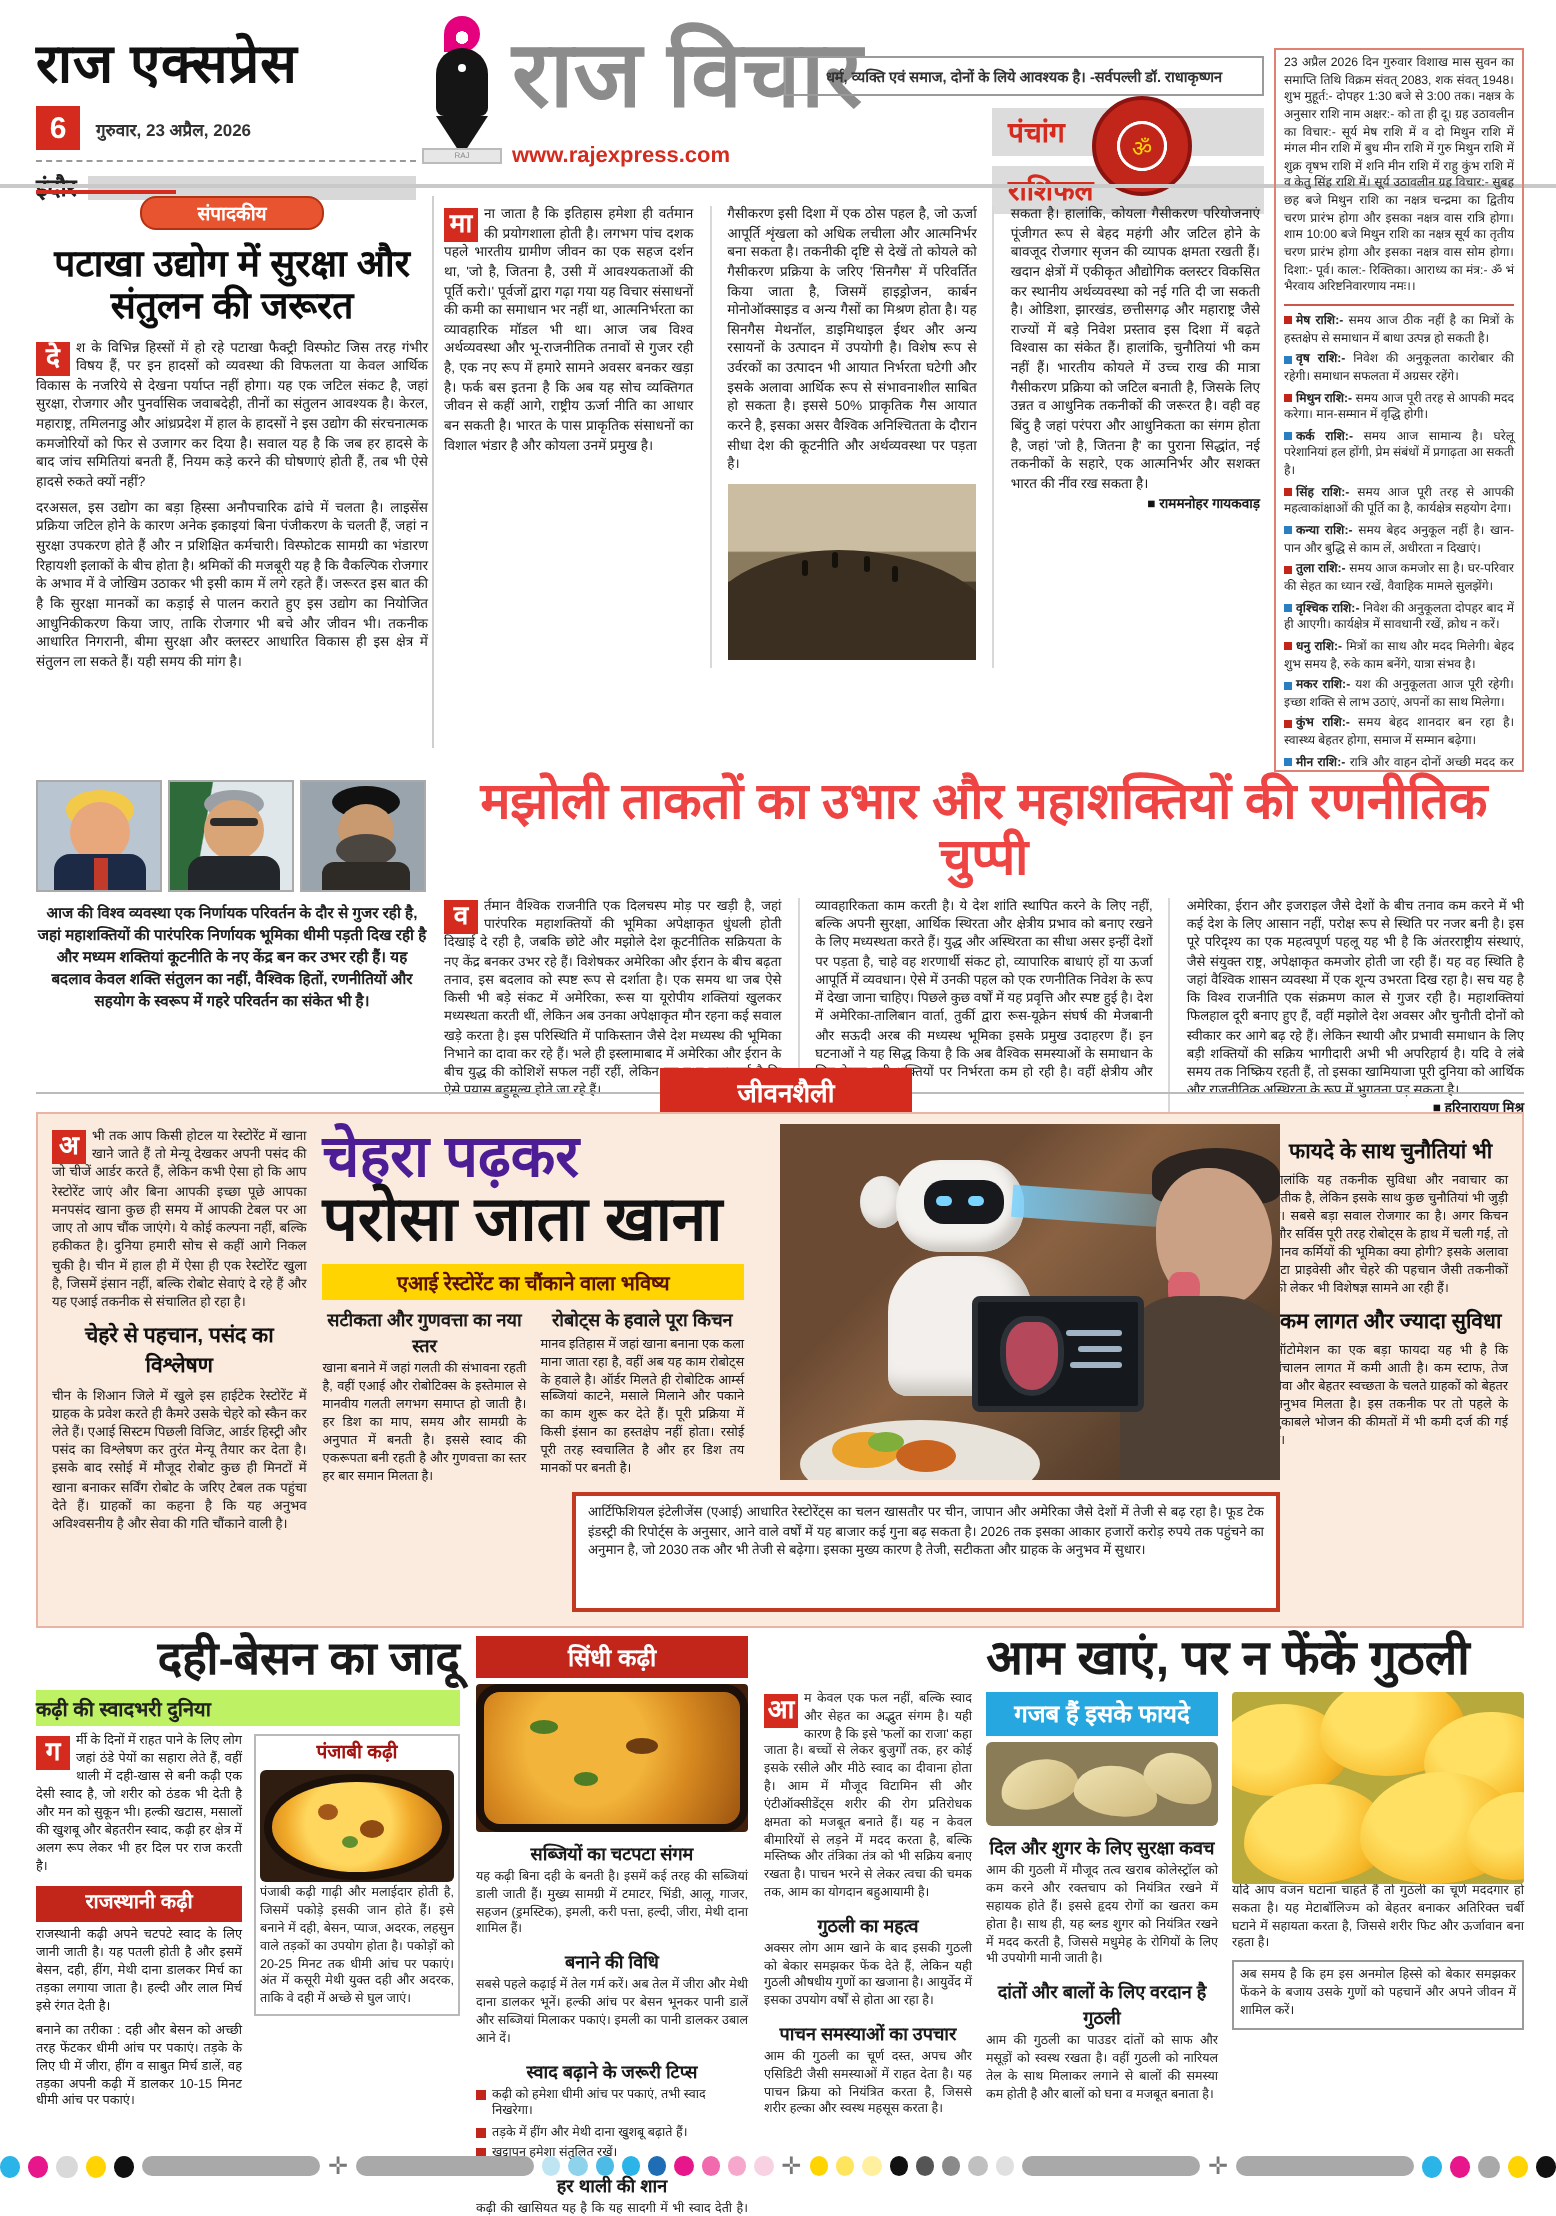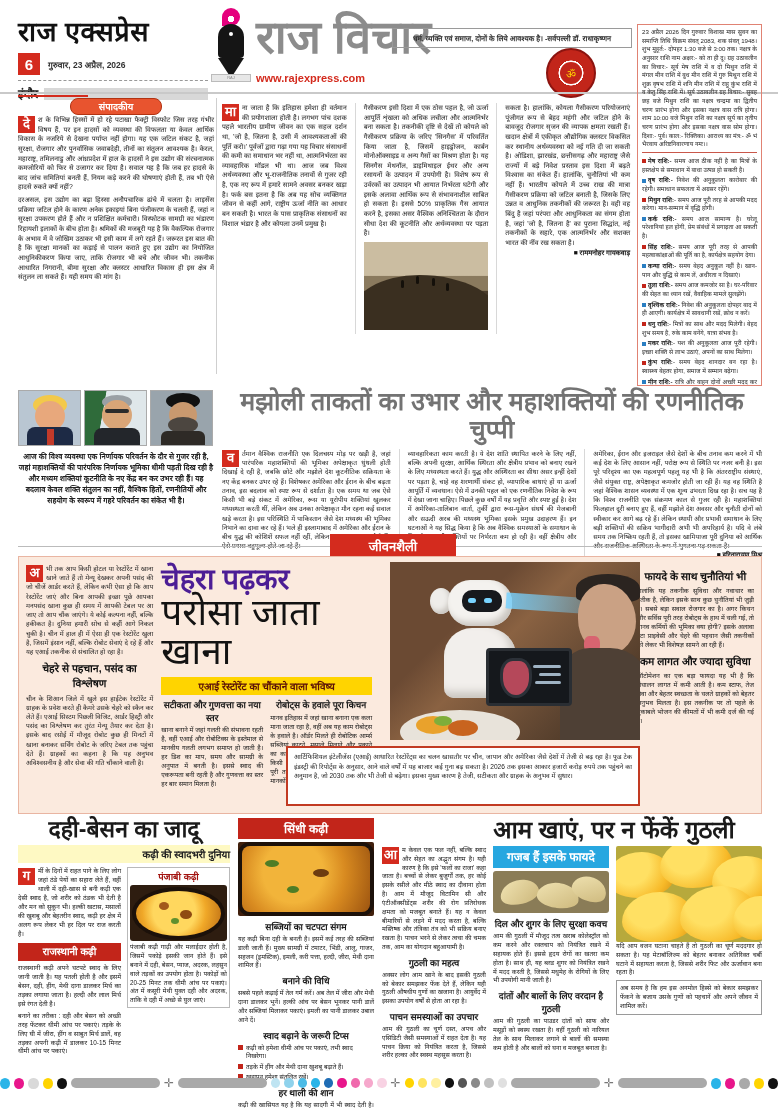--- a/index.html
+++ b/index.html
@@ -72,36 +72,36 @@
   .sig { text-align:right; font-weight:800; font-size:6.8px; }
   .sig:before { content:"■ "; color:#111; }
 
   
   .world-photos { left:18px; top:390px; width:196px; }
   .leaders { display:flex; gap:3px; }
   .leader { width:63px; height:56px; position:relative; overflow:hidden; border:1px solid #aaa; }
   .head-sh { position:absolute; border-radius:50%; }
   .world-cap { font-size:7.6px; font-weight:700; line-height:1.45; text-align:center; margin-top:5px; color:#222; }
   .world-art { left:222px; top:388px; width:540px; height:148px; }
-  .world-head { font-size:25px; font-weight:800; text-align:center; line-height:1.1; color:#737373; }
+  .world-head { font-size:25px; font-weight:800; text-align:center; line-height:1.1; color:#ef4444; }
   .world-cols { display:flex; gap:8px; margin-top:6px; }
   .world-col { flex:1; font-size:6.6px; line-height:1.4; text-align:justify; }
   .world-col + .world-col { border-left:1px solid #d8d8d8; padding-left:8px; }
 
   
   .life-rule { left:18px; top:546px; width:744px; border-top:1px solid #bbb; }
   .life-banner { left:330px; top:534px; width:126px; background:#d42b1e; color:#fff; font-weight:800;
     font-size:13px; text-align:center; padding:3px 0; }
   .lifestyle { left:18px; top:556px; width:744px; height:258px; background:#fbeade; border:1px solid #e9b5a2; padding:7px; }
   .life-grid { display:flex; gap:8px; height:100%; }
   .life-colA { width:128px; font-size:6.6px; line-height:1.4; text-align:justify; }
   .life-colA h4, .life-colC h4 { font-size:10.5px; font-weight:800; text-align:center; margin:5px 0 3px; color:#111; }
   .life-colB { width:212px; }
   .life-headline .red { color:#4c1d95; font-size:29px; font-weight:800; line-height:1.05; }
-  .life-headline .blk { color:#121212; font-size:37px; font-weight:400; line-height:1.05; }
+  .life-headline .blk { color:#121212; font-size:31px; font-weight:700; line-height:1.05; }
   .ai-strip { background:#ffd400; color:#5a1008; font-weight:800; font-size:10px; text-align:center; padding:2px 0; margin:5px 0 4px; }
   .life-subcols { display:flex; gap:7px; }
   .life-subcol { flex:1; font-size:6.4px; line-height:1.4; text-align:justify; }
   .life-subcol h5 { font-size:9px; font-weight:800; text-align:center; margin-bottom:2px; }
   .life-colC { width:118px; font-size:6.4px; line-height:1.4; text-align:justify; }
 
   .robot-photo { left:390px; top:562px; width:250px; height:178px; position:absolute; overflow:hidden;
     background:linear-gradient(135deg,#6b4a33 0 30%, #8a6242 45%, #5d4430 75%, #3c2c1d 100%); }
   .robot-head { position:absolute; left:58px; top:18px; width:64px; height:46px; background:#f4f2ef; border-radius:22px; box-shadow:inset -4px -4px 6px #c9c5bf; }
   .robot-visor { position:absolute; left:72px; top:28px; width:40px; height:22px; background:#17191d; border-radius:10px; }
@@ -121,22 +121,22 @@
 
   .trend-box { left:286px; top:746px; width:354px; height:60px; position:absolute; background:#fff;
     border:2px solid #c23a22; display:flex; }
   .trend-label { width:86px; background:#c2251a; color:#fff; font-weight:800; font-size:11.5px;
     display:flex; align-items:center; justify-content:center; text-align:center; line-height:1.25; padding:2px; }
   .trend-body { flex:1; font-size:6.6px; line-height:1.45; padding:4px 6px; text-align:justify; }
 
   
   .bottom { left:18px; top:818px; width:744px; height:238px; display:flex; gap:8px; position:absolute; }
   .b-l { width:212px; }
-  .b-l h2 { font-size:23px; font-weight:800; text-align:center; line-height:1; }
-  .graybar { background:#fef9c3; color:#222; font-weight:800; font-size:10px; text-align:right; padding:2px 0; margin:4px 0; }
+  .b-l h2 { font-size:23px; font-weight:800; text-align:right; line-height:1; }
+  .graybar { background:#bef264; color:#222; font-weight:800; font-size:10px; text-align:left; padding:2px 0; margin:4px 0; }
   .b-l-cols { display:flex; gap:6px; }
   .b-l-col { flex:1; font-size:6.4px; line-height:1.4; text-align:justify; }
   .redhead { background:#c2251a; color:#fff; font-weight:800; font-size:10px; text-align:center; padding:2px 0; margin:4px 0 3px; }
   .kadhibox { border:1px solid #b9b9b9; padding:2px; }
   .kadhibox .title { color:#a31410; font-weight:800; font-size:9.5px; text-align:center; margin-bottom:2px; }
   .kadhi-photo { width:100%; height:56px; position:relative; overflow:hidden; background:#2e1d10; border-radius:3px; }
   .kadhi-pan { position:absolute; left:6%; top:10%; width:88%; height:80%; border-radius:50%;
     background:radial-gradient(circle at 45% 45%, #ffd75e 0 40%, #f0a828 60%, #b96a14 100%); box-shadow:0 0 0 4px #1c110a; }
   .kadhi-bit { position:absolute; border-radius:50%; }
   .b-m { width:136px; }
@@ -193,20 +193,24 @@
     <div class="pen-base">RAJ</div>
   </div>
 
   <div class="abs masthead-center">
     <div class="rajvichar">राज विचार</div>
     <div class="site">www.rajexpress.com</div>
   </div>
 
   <div class="abs quotebox">धर्म, व्यक्ति एवं समाज, दोनों के लिये आवश्यक है। -सर्वपल्ली डॉ. राधाकृष्णन</div>
 
+  <div class="abs pr-badges">
+    <div class="pr-badge">पंचांग</div>
+    <div class="pr-badge">राशिफल</div>
+  </div>
   <div class="abs zodiac">
     <div class="zodiac-core">ॐ</div>
   </div>
   <div class="abs header-rule"></div>
 
   <div class="abs panchang">
     <div class="lead">23 अप्रैल 2026 दिन गुरुवार विशाख मास सुवन का समाप्ति तिथि विक्रम संवत् 2083, शक संवत् 1948। शुभ मुहूर्त:- दोपहर 1:30 बजे से 3:00 तक। नक्षत्र के अनुसार राशि नाम अक्षर:- को ता ही दू। ग्रह उठावलीन का विचार:- सूर्य मेष राशि में व दो मिथुन राशि में मंगल मीन राशि में बुध मीन राशि में गुरु मिथुन राशि में शुक्र वृषभ राशि में शनि मीन राशि में राहु कुंभ राशि में व केतु सिंह राशि में। सूर्य उठावलीन ग्रह विचार:- सुबह छह बजे मिथुन राशि का नक्षत्र चन्द्रमा का द्वितीय चरण प्रारंभ होगा और इसका नक्षत्र वास रात्रि होगा। शाम 10:00 बजे मिथुन राशि का नक्षत्र सूर्य का तृतीय चरण प्रारंभ होगा और इसका नक्षत्र वास सोम होगा। दिशा:- पूर्व। काल:- रिक्तिका। आराध्य का मंत्र:- ॐ भं भैरवाय अरिष्टनिवारणाय नमः।।</div>
     <div id="rashi-list" style="margin-top:3px; border-top:1px solid #c9574a; padding-top:2px;">
         <div class="rashi-item"><span class="sq" style="background: rgb(194, 37, 26);"></span><b>मेष राशि:-</b> समय आज ठीक नहीं है का मित्रों के हस्तक्षेप से समाधान में बाधा उत्पन्न हो सकती है।</div>
         <div class="rashi-item"><span class="sq" style="background: rgb(42, 126, 194);"></span><b>वृष राशि:-</b> निवेश की अनुकूलता कारोबार की रहेगी। समाधान सफलता में अग्रसर रहेंगे।</div>
@@ -218,20 +222,21 @@
         <div class="rashi-item"><span class="sq" style="background: rgb(42, 126, 194);"></span><b>वृश्चिक राशि:-</b> निवेश की अनुकूलता दोपहर बाद में ही आएगी। कार्यक्षेत्र में सावधानी रखें, क्रोध न करें।</div>
         <div class="rashi-item"><span class="sq" style="background: rgb(194, 37, 26);"></span><b>धनु राशि:-</b> मित्रों का साथ और मदद मिलेगी। बेहद शुभ समय है, रुके काम बनेंगे, यात्रा संभव है।</div>
         <div class="rashi-item"><span class="sq" style="background: rgb(42, 126, 194);"></span><b>मकर राशि:-</b> यश की अनुकूलता आज पूरी रहेगी। इच्छा शक्ति से लाभ उठाएं, अपनों का साथ मिलेगा।</div>
         <div class="rashi-item"><span class="sq" style="background: rgb(194, 37, 26);"></span><b>कुंभ राशि:-</b> समय बेहद शानदार बन रहा है। स्वास्थ्य बेहतर होगा, समाज में सम्मान बढ़ेगा।</div>
         <div class="rashi-item"><span class="sq" style="background: rgb(42, 126, 194);"></span><b>मीन राशि:-</b> रात्रि और वाहन दोनों अच्छी मदद कर रहे हैं। इच्छित लाभ के साथ आत्मविश्वास बढ़ेगा।</div>
       </div>
   </div>
 
   <div class="abs editorial">
     <div class="ed-tag">संपादकीय</div>
+    <h2 class="ed-head">पटाखा उद्योग में सुरक्षा और संतुलन की जरूरत</h2>
     <div class="ed-body">
       <span class="dropcap">दे</span>
       <span>श के विभिन्न हिस्सों में हो रहे पटाखा फैक्ट्री विस्फोट जिस तरह गंभीर विषय हैं, पर इन हादसों को व्यवस्था की विफलता या केवल आर्थिक विकास के नजरिये से देखना पर्याप्त नहीं होगा। यह एक जटिल संकट है, जहां सुरक्षा, रोजगार और पुनर्वासिक जवाबदेही, तीनों का संतुलन आवश्यक है। केरल, महाराष्ट्र, तमिलनाडु और आंध्रप्रदेश में हाल के हादसों ने इस उद्योग की संरचनात्मक कमजोरियों को फिर से उजागर कर दिया है। सवाल यह है कि जब हर हादसे के बाद जांच समितियां बनती हैं, नियम कड़े करने की घोषणाएं होती हैं, तब भी ऐसे हादसे रुकते क्यों नहीं?</span>
       <p style="margin-top:3px;">दरअसल, इस उद्योग का बड़ा हिस्सा अनौपचारिक ढांचे में चलता है। लाइसेंस प्रक्रिया जटिल होने के कारण अनेक इकाइयां बिना पंजीकरण के चलती हैं, जहां न सुरक्षा उपकरण होते हैं और न प्रशिक्षित कर्मचारी। विस्फोटक सामग्री का भंडारण रिहायशी इलाकों के बीच होता है। श्रमिकों की मजबूरी यह है कि वैकल्पिक रोजगार के अभाव में वे जोखिम उठाकर भी इसी काम में लगे रहते हैं। जरूरत इस बात की है कि सुरक्षा मानकों का कड़ाई से पालन कराते हुए इस उद्योग का नियोजित आधुनिकीकरण किया जाए, ताकि रोजगार भी बचे और जीवन भी। तकनीक आधारित निगरानी, बीमा सुरक्षा और क्लस्टर आधारित विकास ही इस क्षेत्र में संतुलन ला सकते हैं। यही समय की मांग है।</p>
     </div>
   </div>
   <div class="abs vline" style="left:216px; top:98px; height:276px;"></div>
 
   <div class="abs main-art">
     <div class="main-cols">

